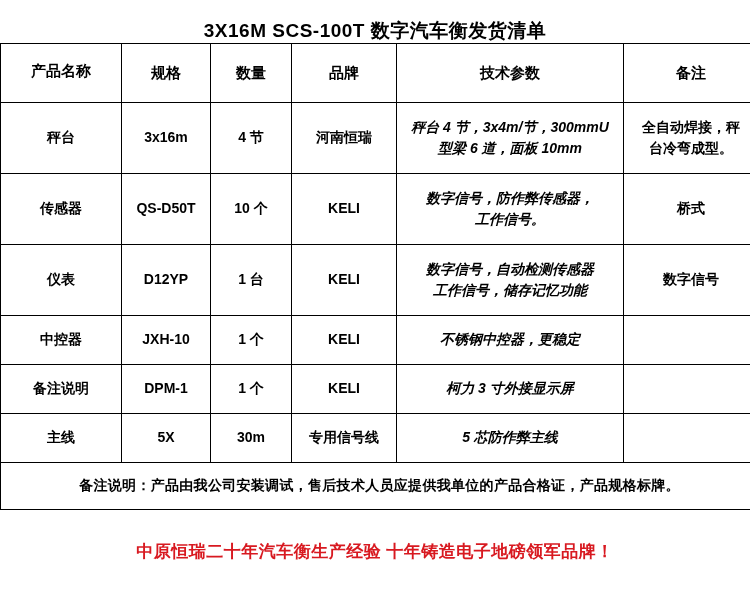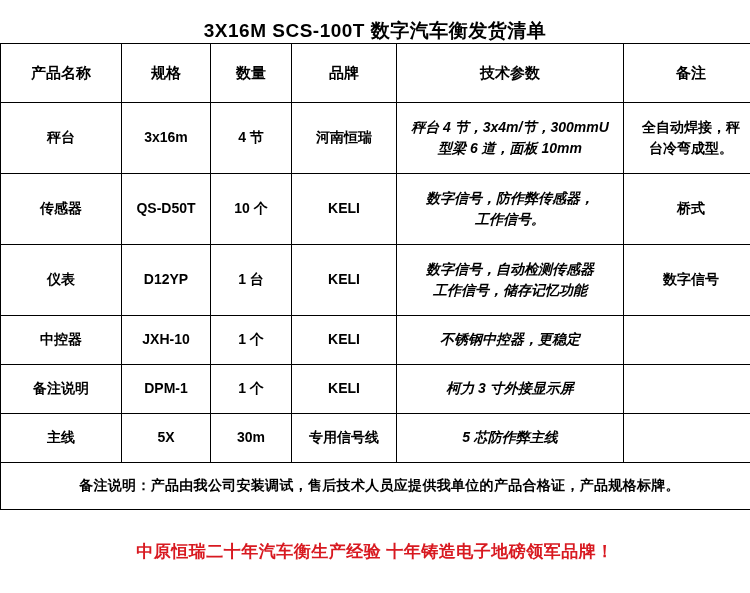--- a/index.html
+++ b/index.html
@@ -46,21 +46,21 @@
     vertical-align: middle;
     font-size: 14px;
     font-weight: bold;
     padding: 6px 4px;
     line-height: 1.5;
   }
   table.spec thead td {
     height: 46px;
     font-size: 15px;
   }
-  .col-name  { width: 112px; }
+  .col-name  { width: 112px; font-family: Liberation Mono, monospace; }
   .col-spec  { width: 80px;  }
   .col-qty   { width: 72px; margin-left: 36px;  }
   .col-brand { width: 96px;  }
   .col-tech  { width: 218px; }
   .col-note  { width: 126px; }
   .cell-tech {
     font-size: 13px;
     line-height: 1.65;
     font-style: italic;
   }

